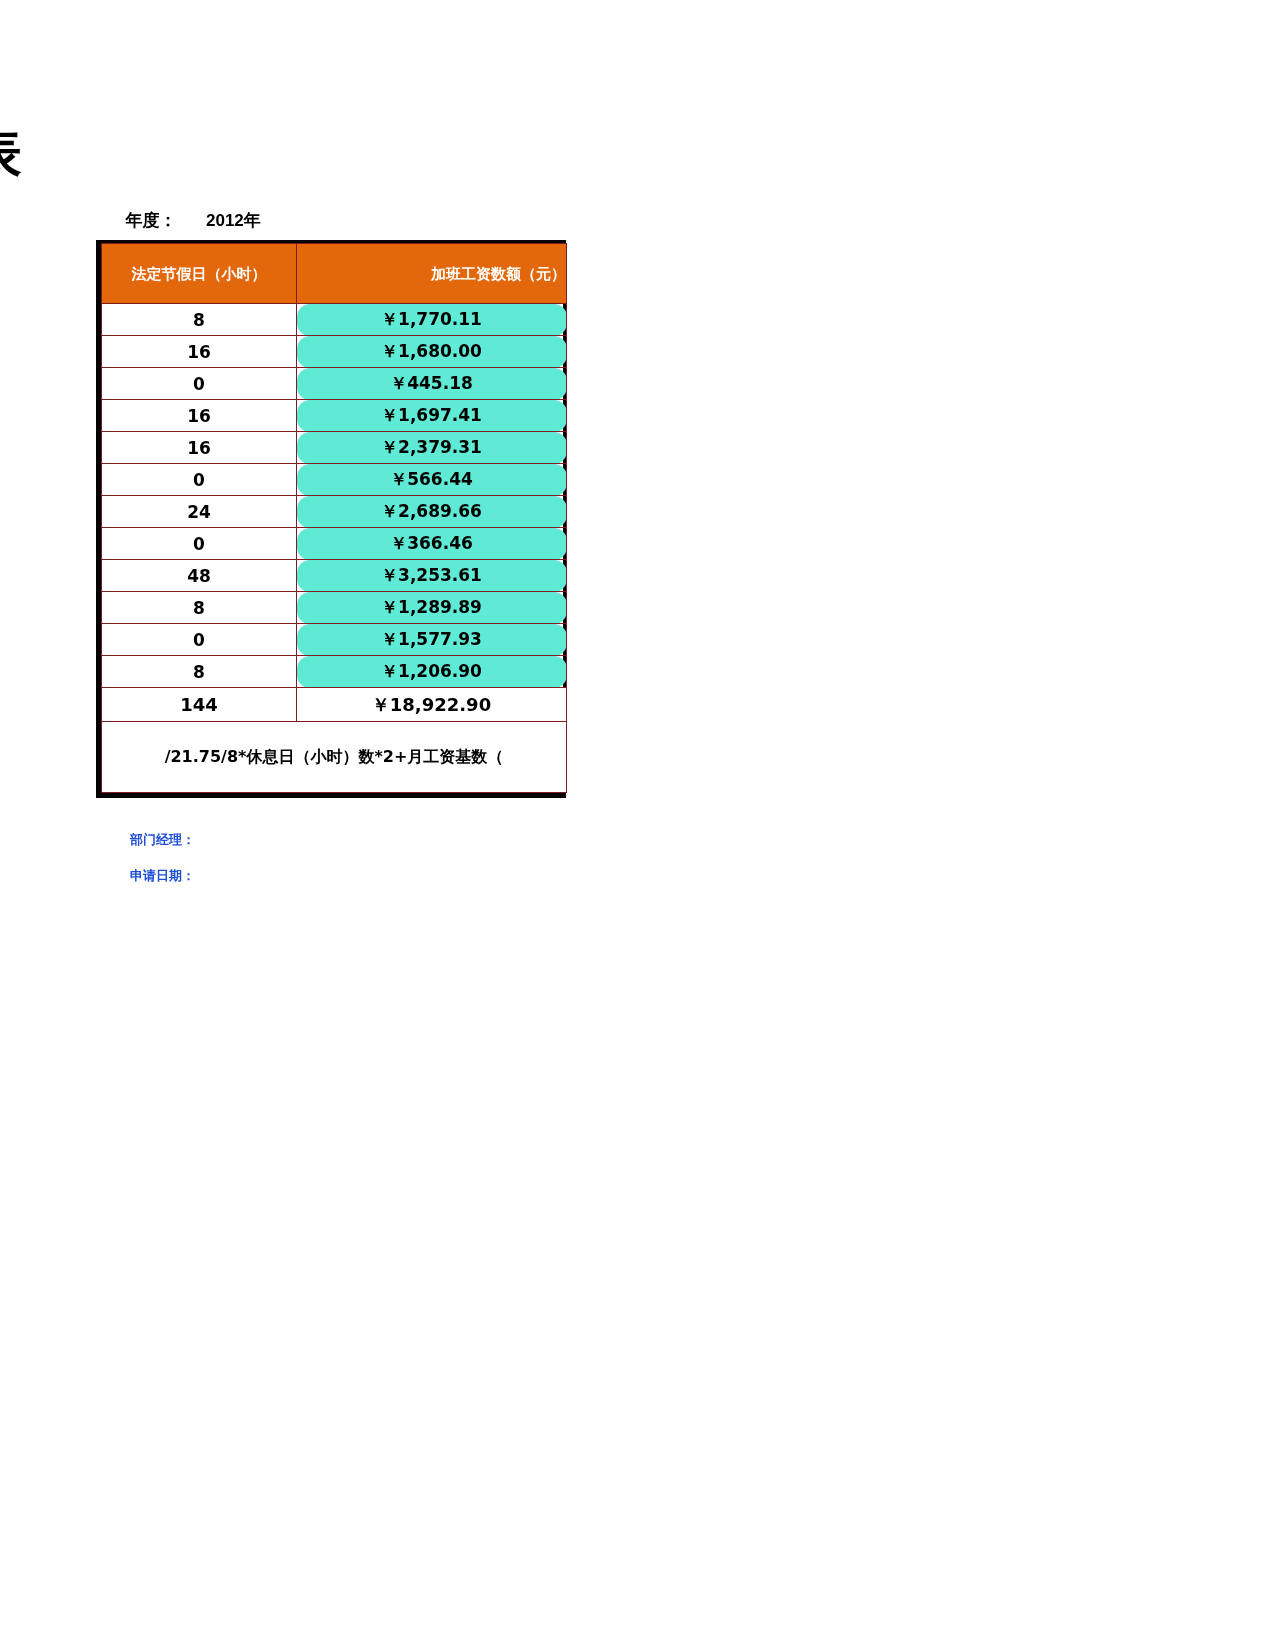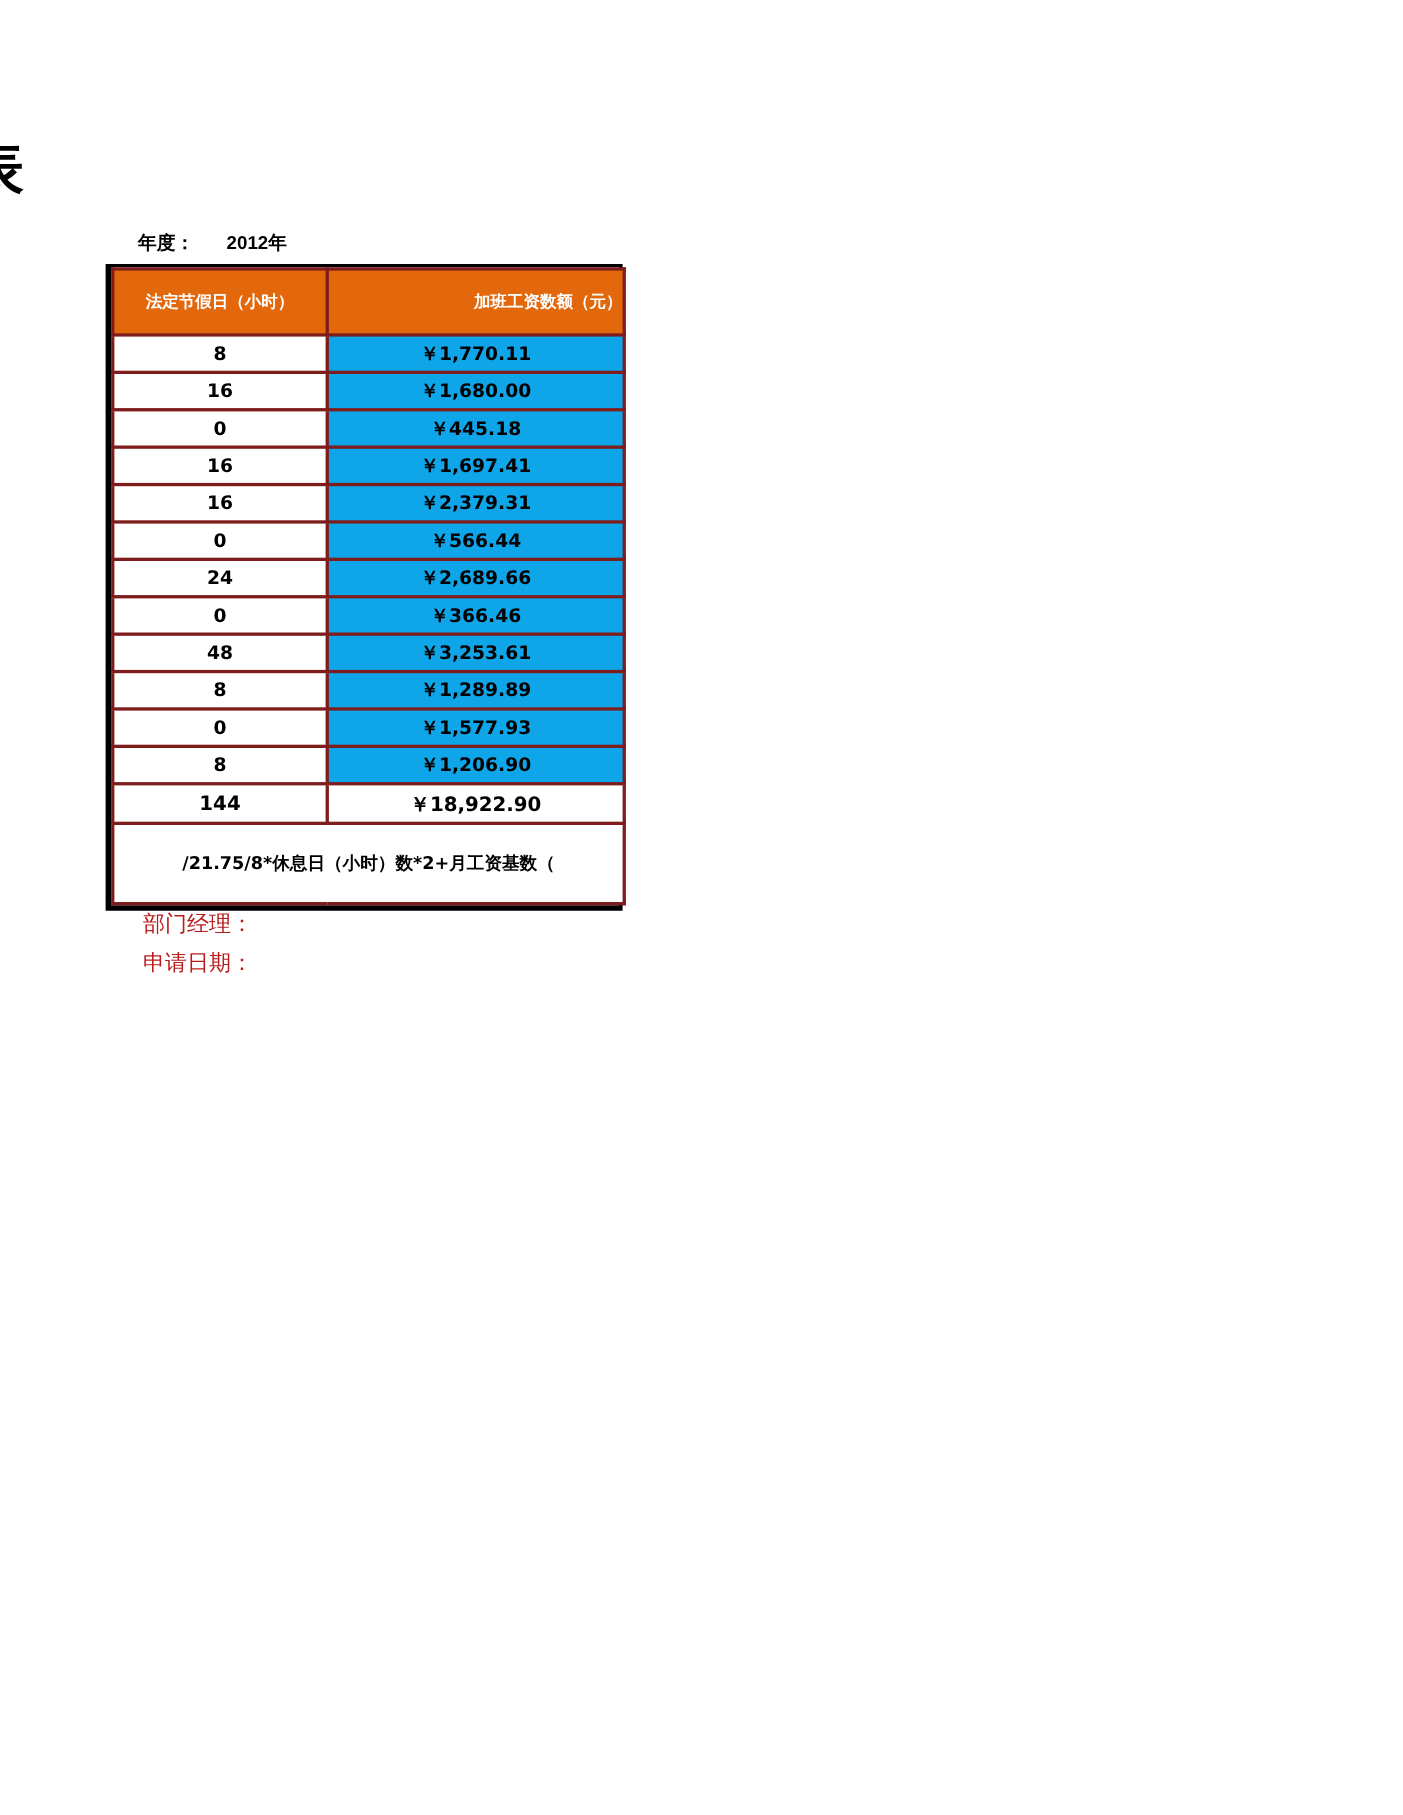--- a/index.html
+++ b/index.html
@@ -65,21 +65,21 @@
     border-bottom: 5px solid #000000;
     box-sizing: border-box;
     background: #ffffff;
   }
   table.sheet {
     border-collapse: collapse;
     width: 100%;
     table-layout: fixed;
   }
   table.sheet th, table.sheet td {
-    border: 3px solid #7f1d1d;
+    border: 1px solid #7f1d1d;
     padding: 0;
     margin: 0;
   }
   thead th {
     background: #E2680B;
     color: #ffffff;
     font-size: 15px;
     font-weight: bold;
     height: 60px;
     line-height: 20px;
@@ -94,21 +94,22 @@
     height: 31px;
     font-size: 17px;
     font-weight: bold;
     text-align: center;
     vertical-align: middle;
     color: #000000;
     background: #ffffff;
     font-family: "DejaVu Sans", sans-serif;
   }
   tbody td.amount {
-    background: #0ea5e9;
+    background: #5eead4;
+    border-radius: 13px;
   }
   tbody tr.total-row td {
     background: #ffffff;
     font-size: 18px;
     font-weight: bold;
     height: 33px;
   }
   .note-row td {
     border: none;
     height: 70px;
@@ -119,23 +120,23 @@
     padding-left: 4px;
     color: #000000;
     white-space: nowrap;
     overflow: hidden;
     background: #ffffff;
   }
   .footer-block {
     position: absolute;
     left: 130px;
     top: 822px;
-    font-size: 20px;
-    font-weight: normal;
-    color: #b91c1c;
+    font-size: 13px;
+    font-weight: bold;
+    color: #1d4ed8;
     line-height: 36px;
   }
   .footer-line { white-space: nowrap; }
 </style>
 </head>
 <body>
 
 <div class="page">
 
   <div class="doc-title">表</div>

